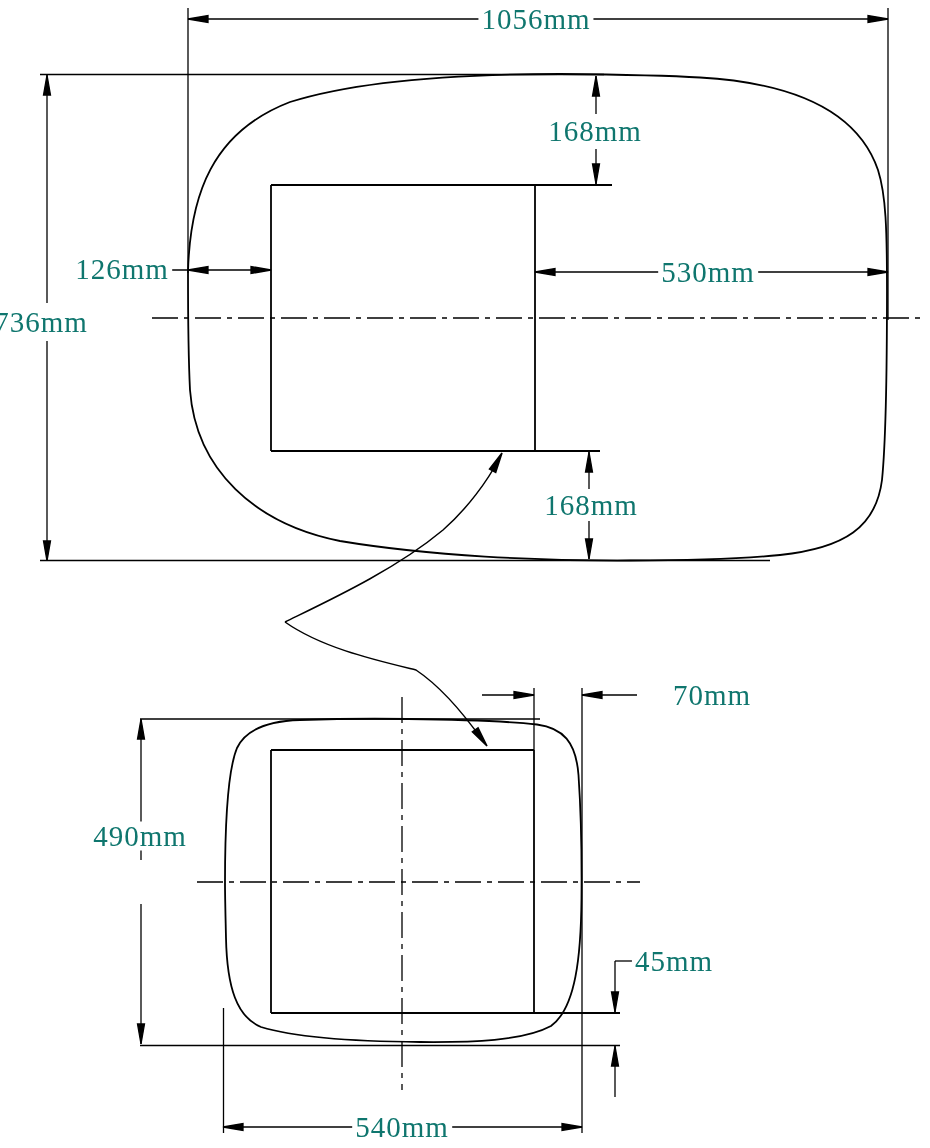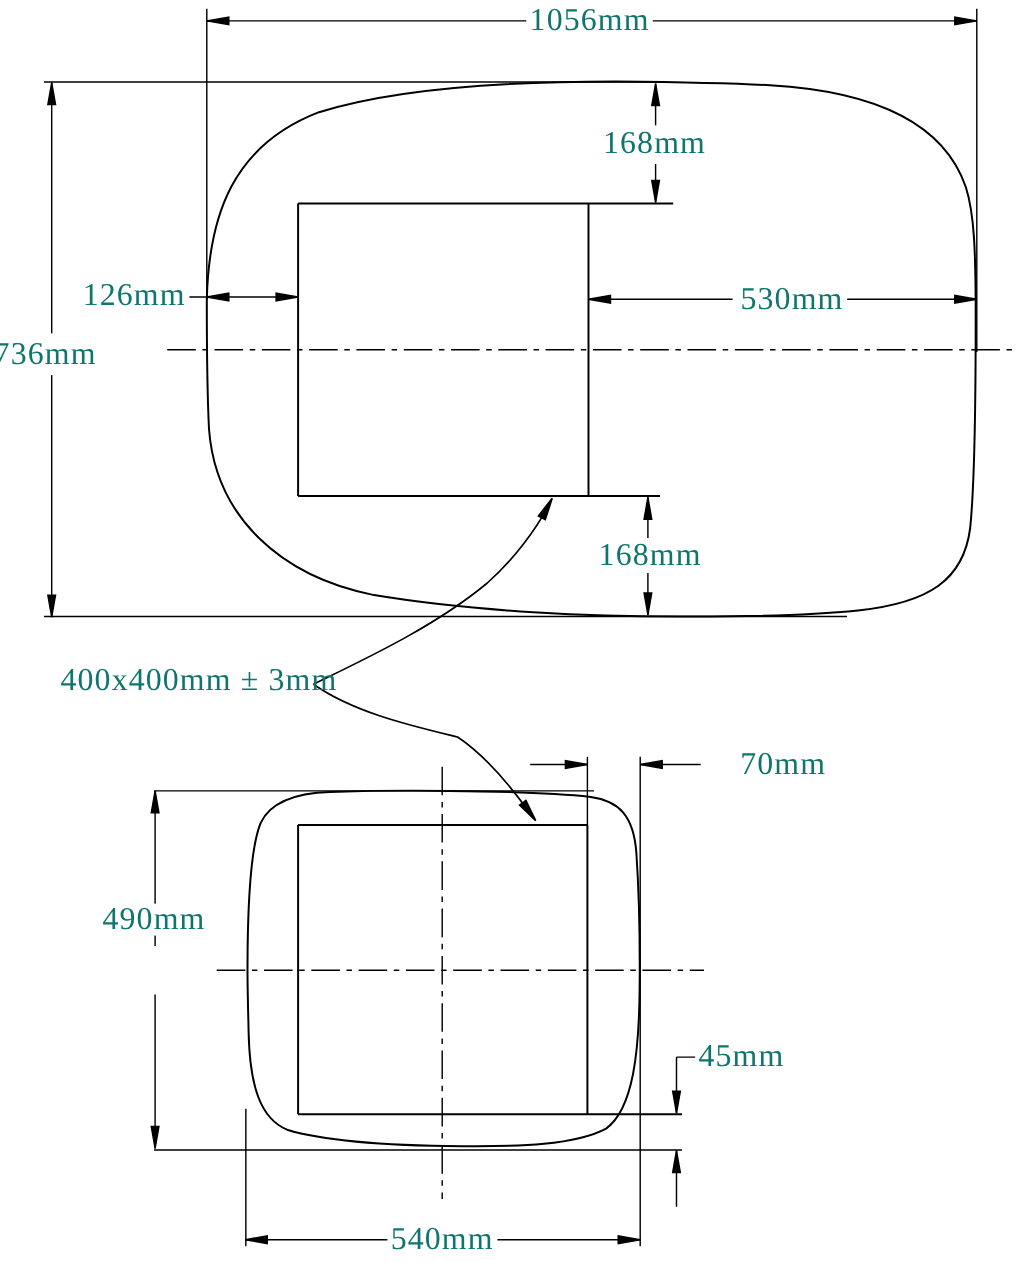--- a/index.html
+++ b/index.html
@@ -181,24 +181,23 @@
         <polygon fill="#000" points="615,1012 611.5,992 618.5,992"></polygon>
         <line x1="615" y1="1046" x2="615" y2="1097"></line>
         <polygon fill="#000" points="615,1046 611.5,1066 618.5,1066"></polygon>
       </g>
     </g>
   </svg>
 
   <span class="lbl" style="left:536px;top:19px;">1056mm</span>
   <span class="lbl" style="left:41px;top:322px;">736mm</span>
   <span class="lbl" style="left:122px;top:269px;">126mm</span>
-  <span class="lbl" style="left:708px;top:272px;margin-left:12px;">530mm</span>
+  <span class="lbl" style="left:708px;top:272px;">530mm</span>
   <span class="lbl" style="left:595px;top:131px;">168mm</span>
   <span class="lbl" style="left:591px;top:505px;">168mm</span>
 
-  <span class="lbl lbl-left" style="left:55px;top:619px;">400x400mm ± 3mm</span>
 
   <span class="lbl" style="left:696px;top:695px;margin-left:16px;">70mm</span>
   <span class="lbl" style="left:140px;top:836px;">490mm</span>
   <span class="lbl" style="left:674px;top:961px;">45mm</span>
   <span class="lbl" style="left:402px;top:1127px;text-align:right;">540mm</span>
 
 </div>
 
 </body></html>

